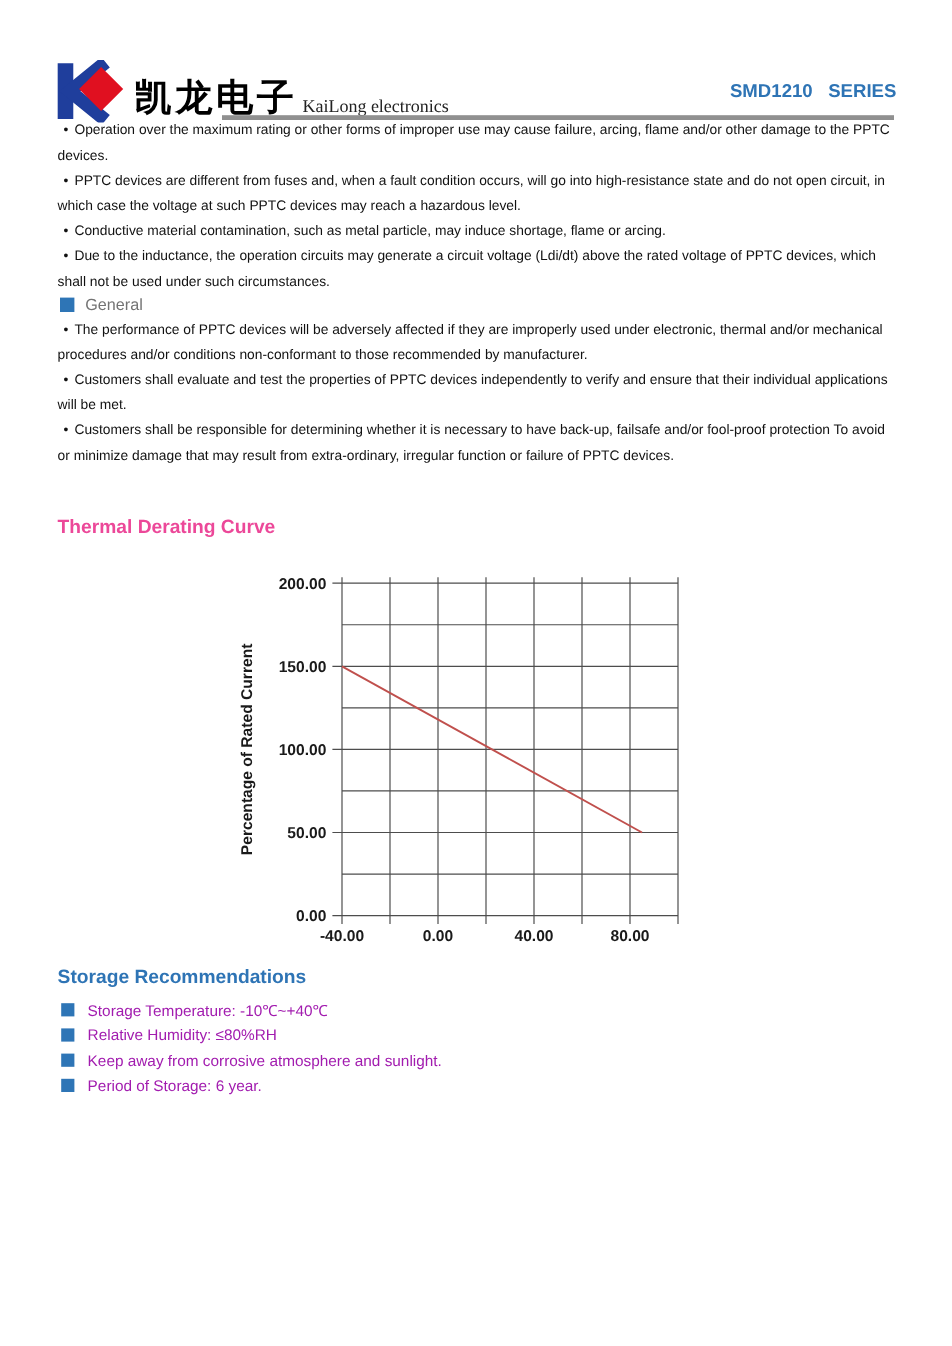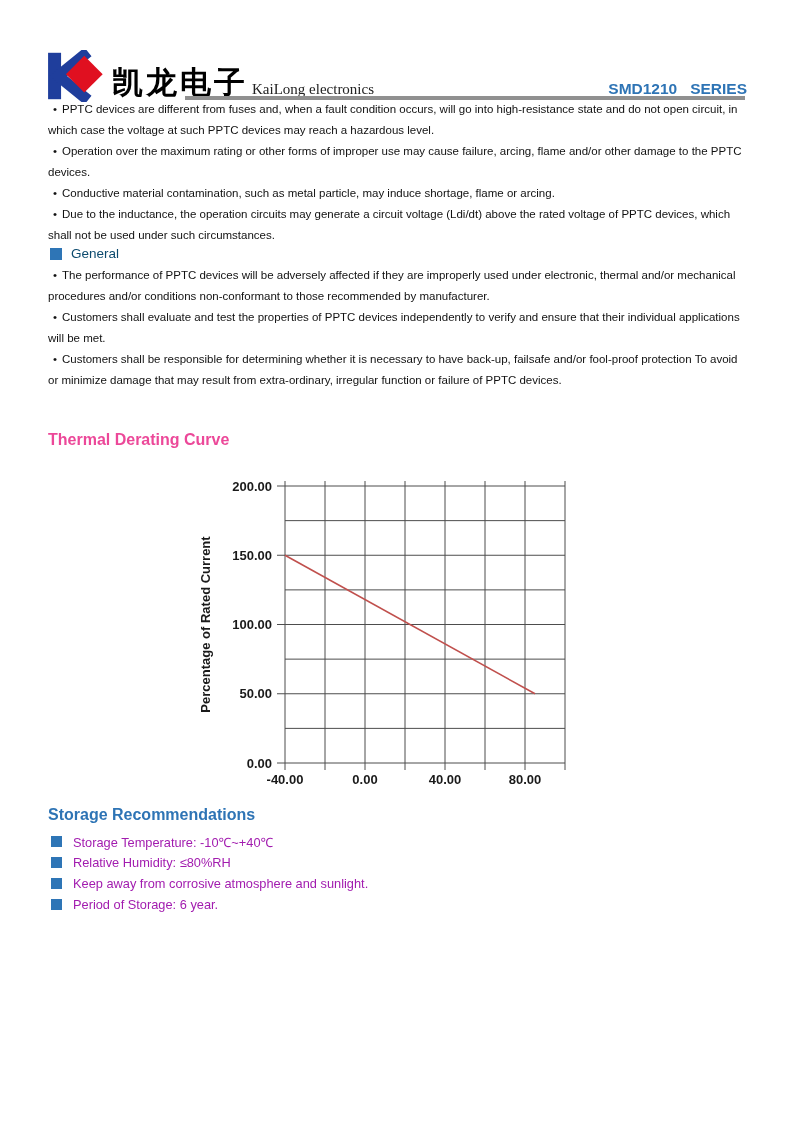--- a/index.html
+++ b/index.html
@@ -4,29 +4,29 @@
 <style>
   html,body{margin:0;padding:0;background:#ffffff;}
   .page{position:relative;width:793px;height:1000px;background:#ffffff;overflow:hidden;
         font-family:"Liberation Sans",sans-serif;color:#111;}
   
   .header{position:absolute;left:44px;top:50px;width:703px;height:52px;display:flex;align-items:flex-end;}
   .logo-svg{width:62px;height:52px;flex:0 0 auto;}
   .logo-cn{font-family:"DejaVu Serif","Liberation Serif",serif;font-size:31px;font-weight:bold;
            line-height:1;margin:0 4px 4px 6px;letter-spacing:3px;color:#000;}
   .logo-en{font-family:"Liberation Serif",serif;font-size:15px;color:#222;margin-bottom:4px;}
-  .series{margin-left:auto;font-size:15.5px;font-weight:bold;color:#2e74b5;margin-bottom:4px;white-space:pre;}
+  .series{margin-left:auto;font-size:15.5px;font-weight:bold;color:#2e74b5;margin-bottom:16px;white-space:pre;}
   .rule{position:absolute;left:185px;top:96px;width:560px;height:4px;background:#909090;}
   
   .textblock{position:absolute;left:48px;width:700px;}
   .warnings{top:99px;}
   .general{top:243px;}
   p.bullet{margin:0;font-size:11.5px;line-height:21px;color:#111;text-indent:5px;}
   p.bullet .dot{margin-right:5px;}
-  .sec-head{display:flex;align-items:center;gap:9px;height:21px;font-size:13.5px;color:#0c4a6e;margin:0 0 1px 2px;}
+  .sec-head{display:flex;align-items:center;gap:9px;height:21px;font-size:13.5px;color:#737373;margin:0 0 1px 2px;}
   .sq{width:12px;height:12px;background:#2e75b6;flex:0 0 auto;}
   
   .blue-h{position:absolute;left:48px;margin:0;font-size:16px;font-weight:bold;color:#ec4899;}
   .thermal-h{top:431px;}
   
   .chart{position:absolute;left:193px;top:469px;width:430px;height:332px;}
   
   .storage{position:absolute;left:48px;top:806px;width:700px;}
   .storage h2{margin:0 0 7px 0;font-size:16px;font-weight:bold;color:#2e74b5;}
   .stitem{display:flex;align-items:center;gap:11px;height:21px;font-size:12.8px;color:#a21caf;}
@@ -47,22 +47,22 @@
       <path d="M46 2 L14 28 L46 54" stroke="#1f3e9c" stroke-width="12" fill="none"></path>
       <rect x="-14" y="-14" width="28" height="28" fill="#e01020" transform="translate(42,26) rotate(45)"></rect>
     </svg>
     <span class="logo-cn">凯龙电子</span>
     <span class="logo-en">KaiLong electronics</span>
     <span class="series">SMD1210   SERIES</span>
   </div>
   <div class="rule"></div>
 
   <div class="textblock warnings" id="warnings-list">
+      <p class="bullet"><span class="dot">•</span><span>Operation over the maximum rating or other forms of improper use may cause failure, arcing, flame and/or other damage to the PPTC devices.</span></p>
       <p class="bullet"><span class="dot">•</span><span>PPTC devices are different from fuses and, when a fault condition occurs, will go into high-resistance state and do not open circuit, in which case the voltage at such PPTC devices may reach a hazardous level.</span></p>
-      <p class="bullet"><span class="dot">•</span><span>Operation over the maximum rating or other forms of improper use may cause failure, arcing, flame and/or other damage to the PPTC devices.</span></p>
       <p class="bullet"><span class="dot">•</span><span>Conductive material contamination, such as metal particle, may induce shortage, flame or arcing.</span></p>
       <p class="bullet"><span class="dot">•</span><span>Due to the inductance, the operation circuits may generate a circuit voltage (Ldi/dt) above the rated voltage of PPTC devices, which shall not be used under such circumstances.</span></p>
     </div>
 
   <div class="textblock general">
     <div class="sec-head">
       <span class="sq"></span>
       <span>General</span>
     </div>
     <div id="general-list">

